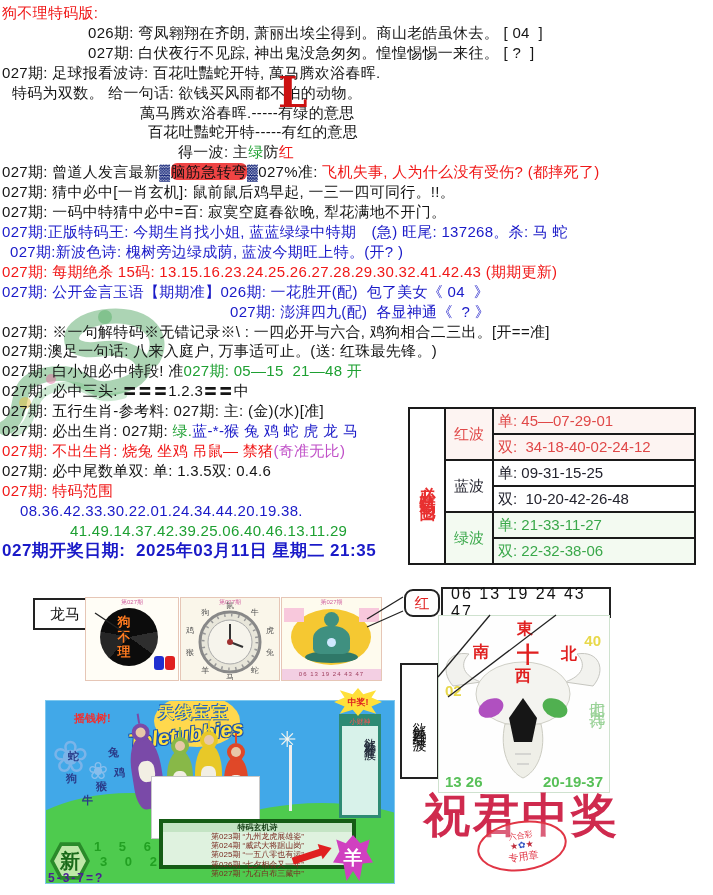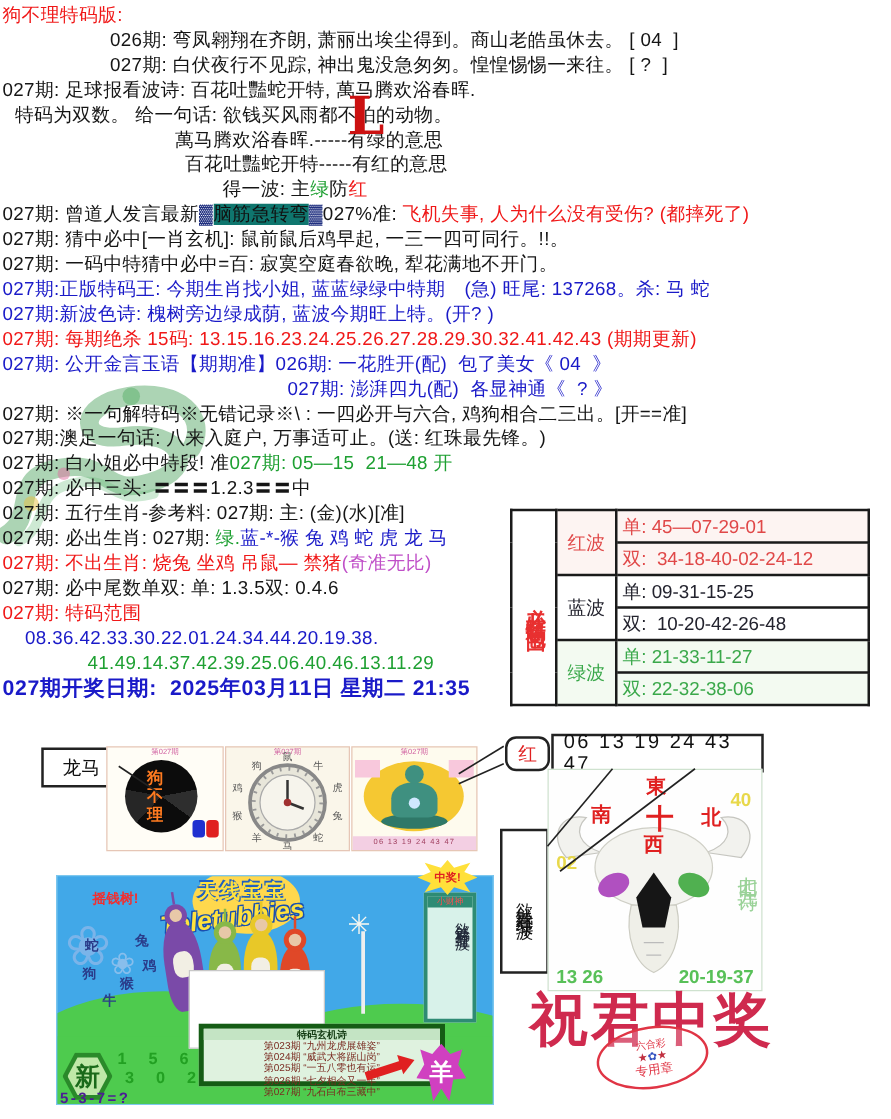--- a/index.html
+++ b/index.html
@@ -3,21 +3,21 @@
 <meta charset="utf-8">
 <style>
   html,body{margin:0;padding:0;background:#fff;}
   .page{position:relative;width:713px;height:895px;background:#fff;overflow:hidden;
         font-family:"Liberation Sans",sans-serif;}
   
   .textcol{position:absolute;left:0;top:3px;width:713px;z-index:2;}
   .tline{white-space:pre;font-size:15px;line-height:19.9px;letter-spacing:.3px;}
   .tline.big{font-size:17px;line-height:22px;font-weight:bold;letter-spacing:.5px;}
   .c-k{color:#151515;} .c-r{color:#f01818;} .c-b{color:#1a1ac8;} .c-g{color:#1ea032;}
-  .c-m{color:#c050c8;} .c-nb{color:#203080;} .c-hb{color:#111;background:#0f766e;}
+  .c-m{color:#c050c8;} .c-nb{color:#203080;} .c-hb{color:#111;background:#ef4444;border-radius:6px;}
   .bigL{position:absolute;left:278px;top:72px;z-index:3;color:#cc1111;
         font-family:"DejaVu Serif",serif;font-size:42px;font-weight:bold;line-height:42px;}
   
   .dragon{position:absolute;left:-5px;top:283px;z-index:1;}
   
   .wavetab{position:absolute;left:408px;top:407px;z-index:4;border-collapse:collapse;background:#fff;}
   .wavetab td{border:2px solid #1a1a1a;padding:0 4px;height:24px;font-size:15px;}
   .wavetab .vlab{width:34px;color:#e83030;font-size:16px;font-weight:bold;text-align:center;
         writing-mode:vertical-rl;text-orientation:upright;letter-spacing:4px;}
   .wavetab .wv{width:38px;text-align:center;font-size:15px;}
@@ -130,21 +130,21 @@
       <div class="tline" style="margin-left: 88px;"><span class="c-k">027期: 白伏夜行不见踪, 神出鬼没急匆匆。惶惶惕惕一来往。 [ ?  ]</span></div>
       <div class="tline" style="margin-left: 2px;"><span class="c-k">027期: 足球报看波诗: 百花吐豔蛇开特, 萬马腾欢浴春晖.</span></div>
       <div class="tline" style="margin-left: 12px;"><span class="c-k">特码为双数。 给一句话: 欲钱买风雨都不怕的动物。</span></div>
       <div class="tline" style="margin-left: 140px;"><span class="c-k">萬马腾欢浴春晖.-----有绿的意思</span></div>
       <div class="tline" style="margin-left: 148px;"><span class="c-k">百花吐豔蛇开特-----有红的意思</span></div>
       <div class="tline" style="margin-left: 178px;"><span class="c-k">得一波: 主</span><span class="c-g">绿</span><span class="c-k">防</span><span class="c-r">红</span></div>
       <div class="tline" style="margin-left: 2px;"><span class="c-k">027期: 曾道人发言最新</span><span class="c-nb">▓</span><span class="c-hb">脑筋急转弯</span><span class="c-nb">▓</span><span class="c-k">027%准: </span><span class="c-r">飞机失事, 人为什么没有受伤? (都摔死了)</span></div>
       <div class="tline" style="margin-left: 2px;"><span class="c-k">027期: 猜中必中[一肖玄机]: 鼠前鼠后鸡早起, 一三一四可同行。!!。</span></div>
       <div class="tline" style="margin-left: 2px;"><span class="c-k">027期: 一码中特猜中必中=百: 寂寞空庭春欲晚, 犁花满地不开门。</span></div>
       <div class="tline" style="margin-left: 2px;"><span class="c-b">027期:正版特码王: 今期生肖找小姐, 蓝蓝绿绿中特期　(急) 旺尾: 137268。杀: 马 蛇</span></div>
-      <div class="tline" style="margin-left: 2px;"><span class="c-b">027期:新波色诗: 槐树旁边绿成荫, 蓝波今期旺上特。(开? )</span></div>
+      <div class="tline" style="margin-left: 10px;"><span class="c-b">027期:新波色诗: 槐树旁边绿成荫, 蓝波今期旺上特。(开? )</span></div>
       <div class="tline" style="margin-left: 2px;"><span class="c-r">027期: 每期绝杀 15码: 13.15.16.23.24.25.26.27.28.29.30.32.41.42.43 (期期更新)</span></div>
       <div class="tline" style="margin-left: 2px;"><span class="c-b">027期: 公开金言玉语【期期准】026期: 一花胜开(配)  包了美女《 04  》</span></div>
       <div class="tline" style="margin-left: 230px;"><span class="c-b">027期: 澎湃四九(配)  各显神通《  ? 》</span></div>
       <div class="tline" style="margin-left: 2px;"><span class="c-k">027期: ※一句解特码※无错记录※\ : 一四必开与六合, 鸡狗相合二三出。[开==准]</span></div>
       <div class="tline" style="margin-left: 2px;"><span class="c-k">027期:澳足一句话: 八来入庭户, 万事适可止。(送: 红珠最先锋。)</span></div>
       <div class="tline" style="margin-left: 2px;"><span class="c-k">027期: 白小姐必中特段! 准</span><span class="c-g">027期: 05—15  21—48 开</span></div>
       <div class="tline" style="margin-left: 2px;"><span class="c-k">027期: 必中三头: 〓〓〓1.2.3〓〓中</span></div>
       <div class="tline" style="margin-left: 2px;"><span class="c-k">027期: 五行生肖-参考料: 027期: 主: (金)(水)[准]</span></div>
       <div class="tline" style="margin-left: 2px;"><span class="c-k">027期: 必出生肖: 027期: </span><span class="c-g">绿.</span><span class="c-b">蓝-*-猴 兔 鸡 蛇 虎 龙 马</span></div>
       <div class="tline" style="margin-left: 2px;"><span class="c-r">027期: 不出生肖: 烧兔 坐鸡 吊鼠— 禁猪</span><span class="c-m">(奇准无比)</span></div>

